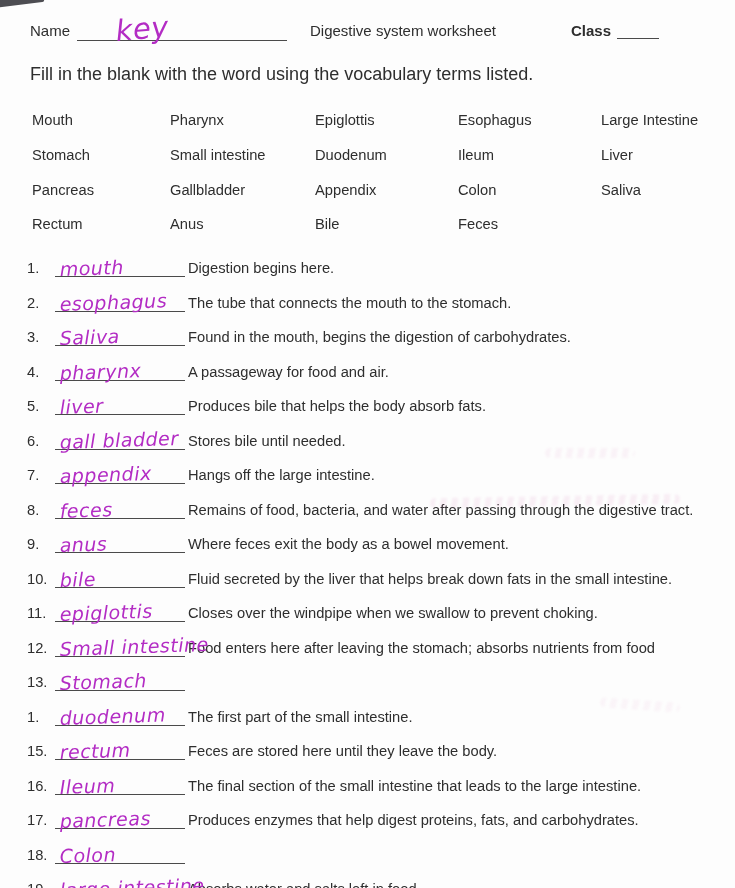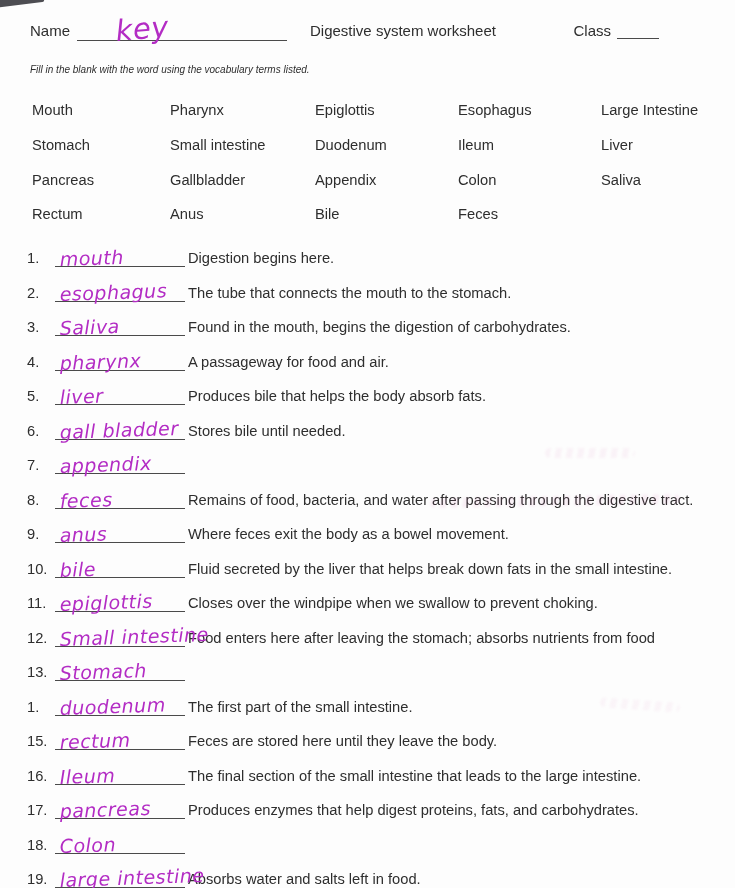--- a/index.html
+++ b/index.html
@@ -42,25 +42,25 @@
   .hand{
     font-family:"DejaVu Sans",sans-serif;font-style:italic;
     color:#b32cc4;letter-spacing:0.5px;line-height:1;
     white-space:nowrap;
   }
   .name-answer{
     position:absolute;left:40px;bottom:-6px;font-size:29px;
     transform:rotate(-5deg);transform-origin:left bottom;display:inline-block;
   }
   .doc-title{margin-left:23px;flex:none;}
-  .class-group{margin-left:auto;margin-right:76px;display:flex;align-items:flex-end;flex:none;}
+  .class-group{margin-left:auto;margin-right:76px;display:flex;align-items:flex-end;flex:none;font-weight:bold;}
   .class-blank{width:42px;border-bottom:1.6px solid #4a4a4a;height:16px;margin-left:6px;}
 
   
-  .instruction{margin:20px 0 0 30px;font-size:10px;font-style:italic;}
+  .instruction{margin:20px 0 0 30px;font-size:18px;}
 
   
   .vocab{
     margin:18px 0 0 32px;
     display:grid;
     grid-template-columns:138px 145px 143px 143px auto;
     grid-auto-rows:34.7px;
     font-size:14.7px;align-items:center;
   }
 
@@ -172,20 +172,21 @@
       <span class="q-blank">
           <span class="hand q-answer">gall bladder</span>
         </span>
       <span class="q-clue">Stores bile until needed.</span>
     </div>
     <div class="q-row">
       <span class="q-num">7.</span>
       <span class="q-blank">
           <span class="hand q-answer">appendix</span>
         </span>
+      <span class="q-clue">Hangs off the large intestine.</span>
     </div>
     <div class="q-row">
       <span class="q-num">8.</span>
       <span class="q-blank">
           <span class="hand q-answer">feces</span>
         </span>
       <span class="q-clue">Remains of food, bacteria, and water after passing through the digestive tract.</span>
     </div>
     <div class="q-row">
       <span class="q-num">9.</span>

